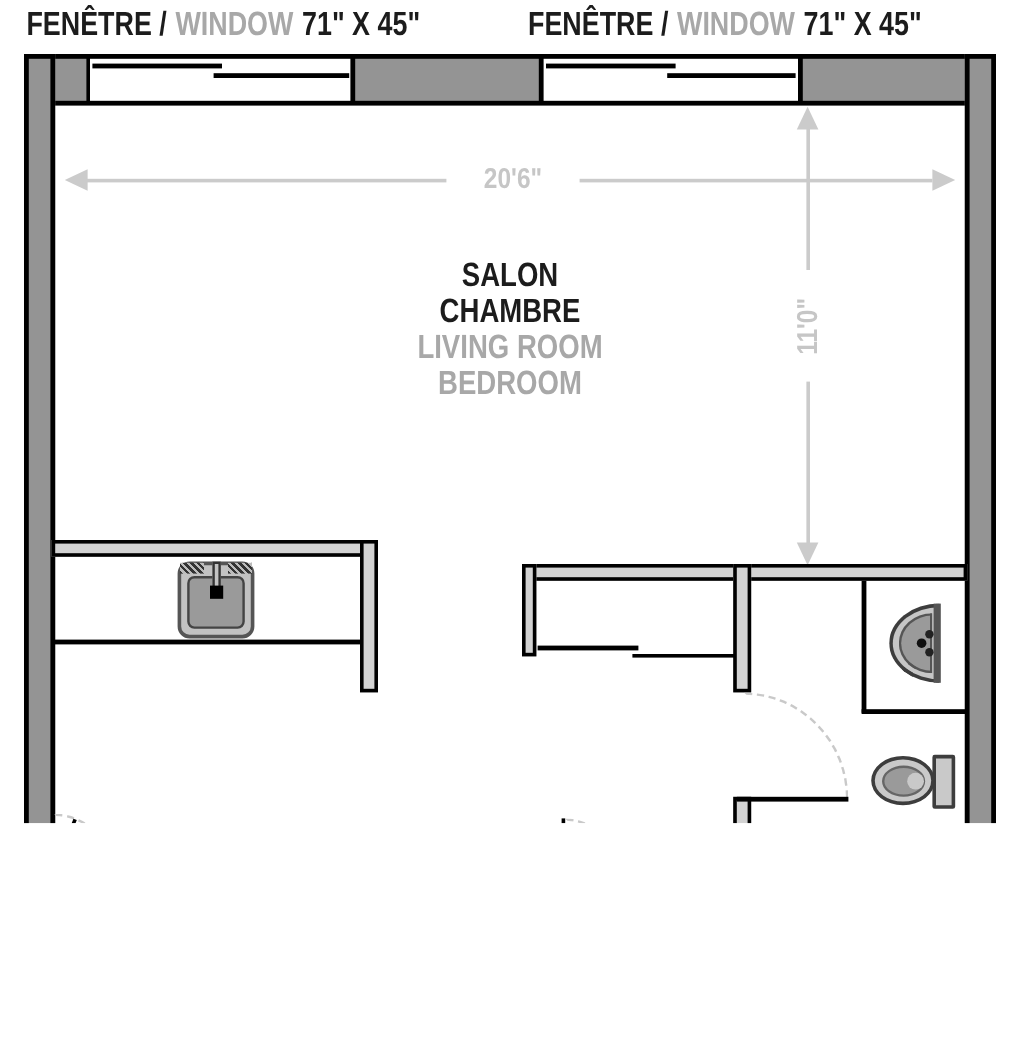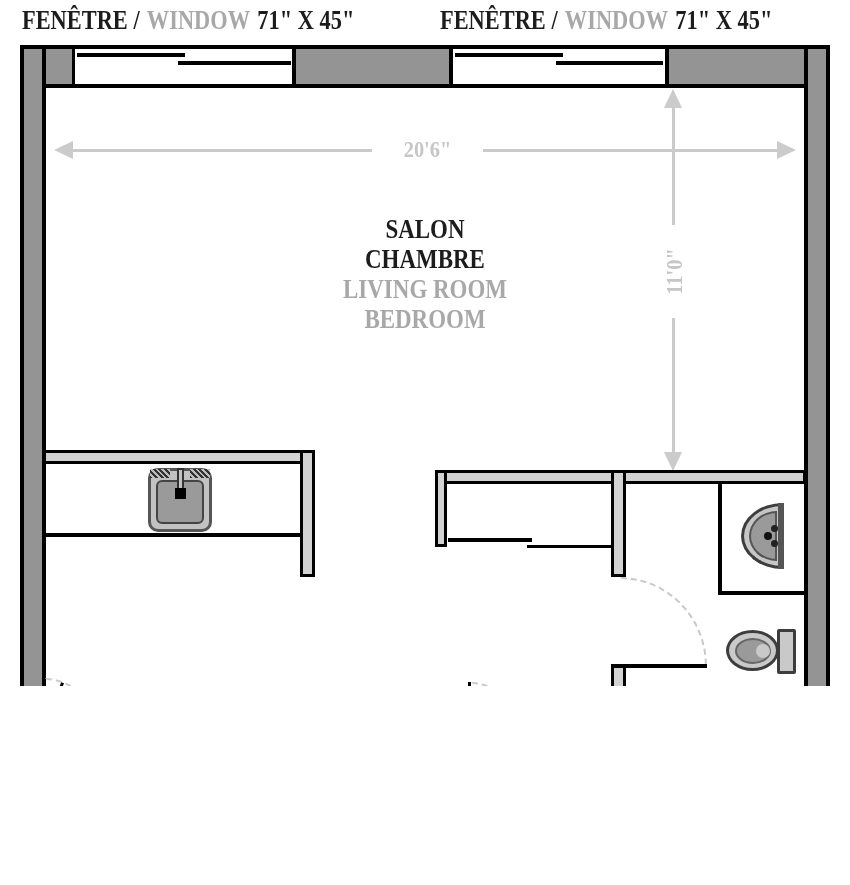--- a/index.html
+++ b/index.html
@@ -1,17 +1,17 @@
 <!DOCTYPE html>
 <html><head>
 <meta charset="utf-8">
 <style>
   html,body{margin:0;padding:0;background:#fff;}
   #stage{position:relative;width:850px;height:686px;background:#fff;overflow:hidden;
-         font-family:Liberation Serif, serif;}
+         font-family:Liberation Sans, sans-serif;}
   .abs{position:absolute;box-sizing:border-box;}
   
   .wall{background:#949494;border:4px solid #000;}
   .part{background:#d2d2d2;border:3px solid #000;}
   .stub{background:#c9c9c9;border:3px solid #000;}
   .blk{background:#000;}
   
   .dimline{background:#cbcbcb;}
   .tri{width:0;height:0;}
   .dim-label{color:#c6c6c6;font-weight:bold;font-size:24px;letter-spacing:0px;

